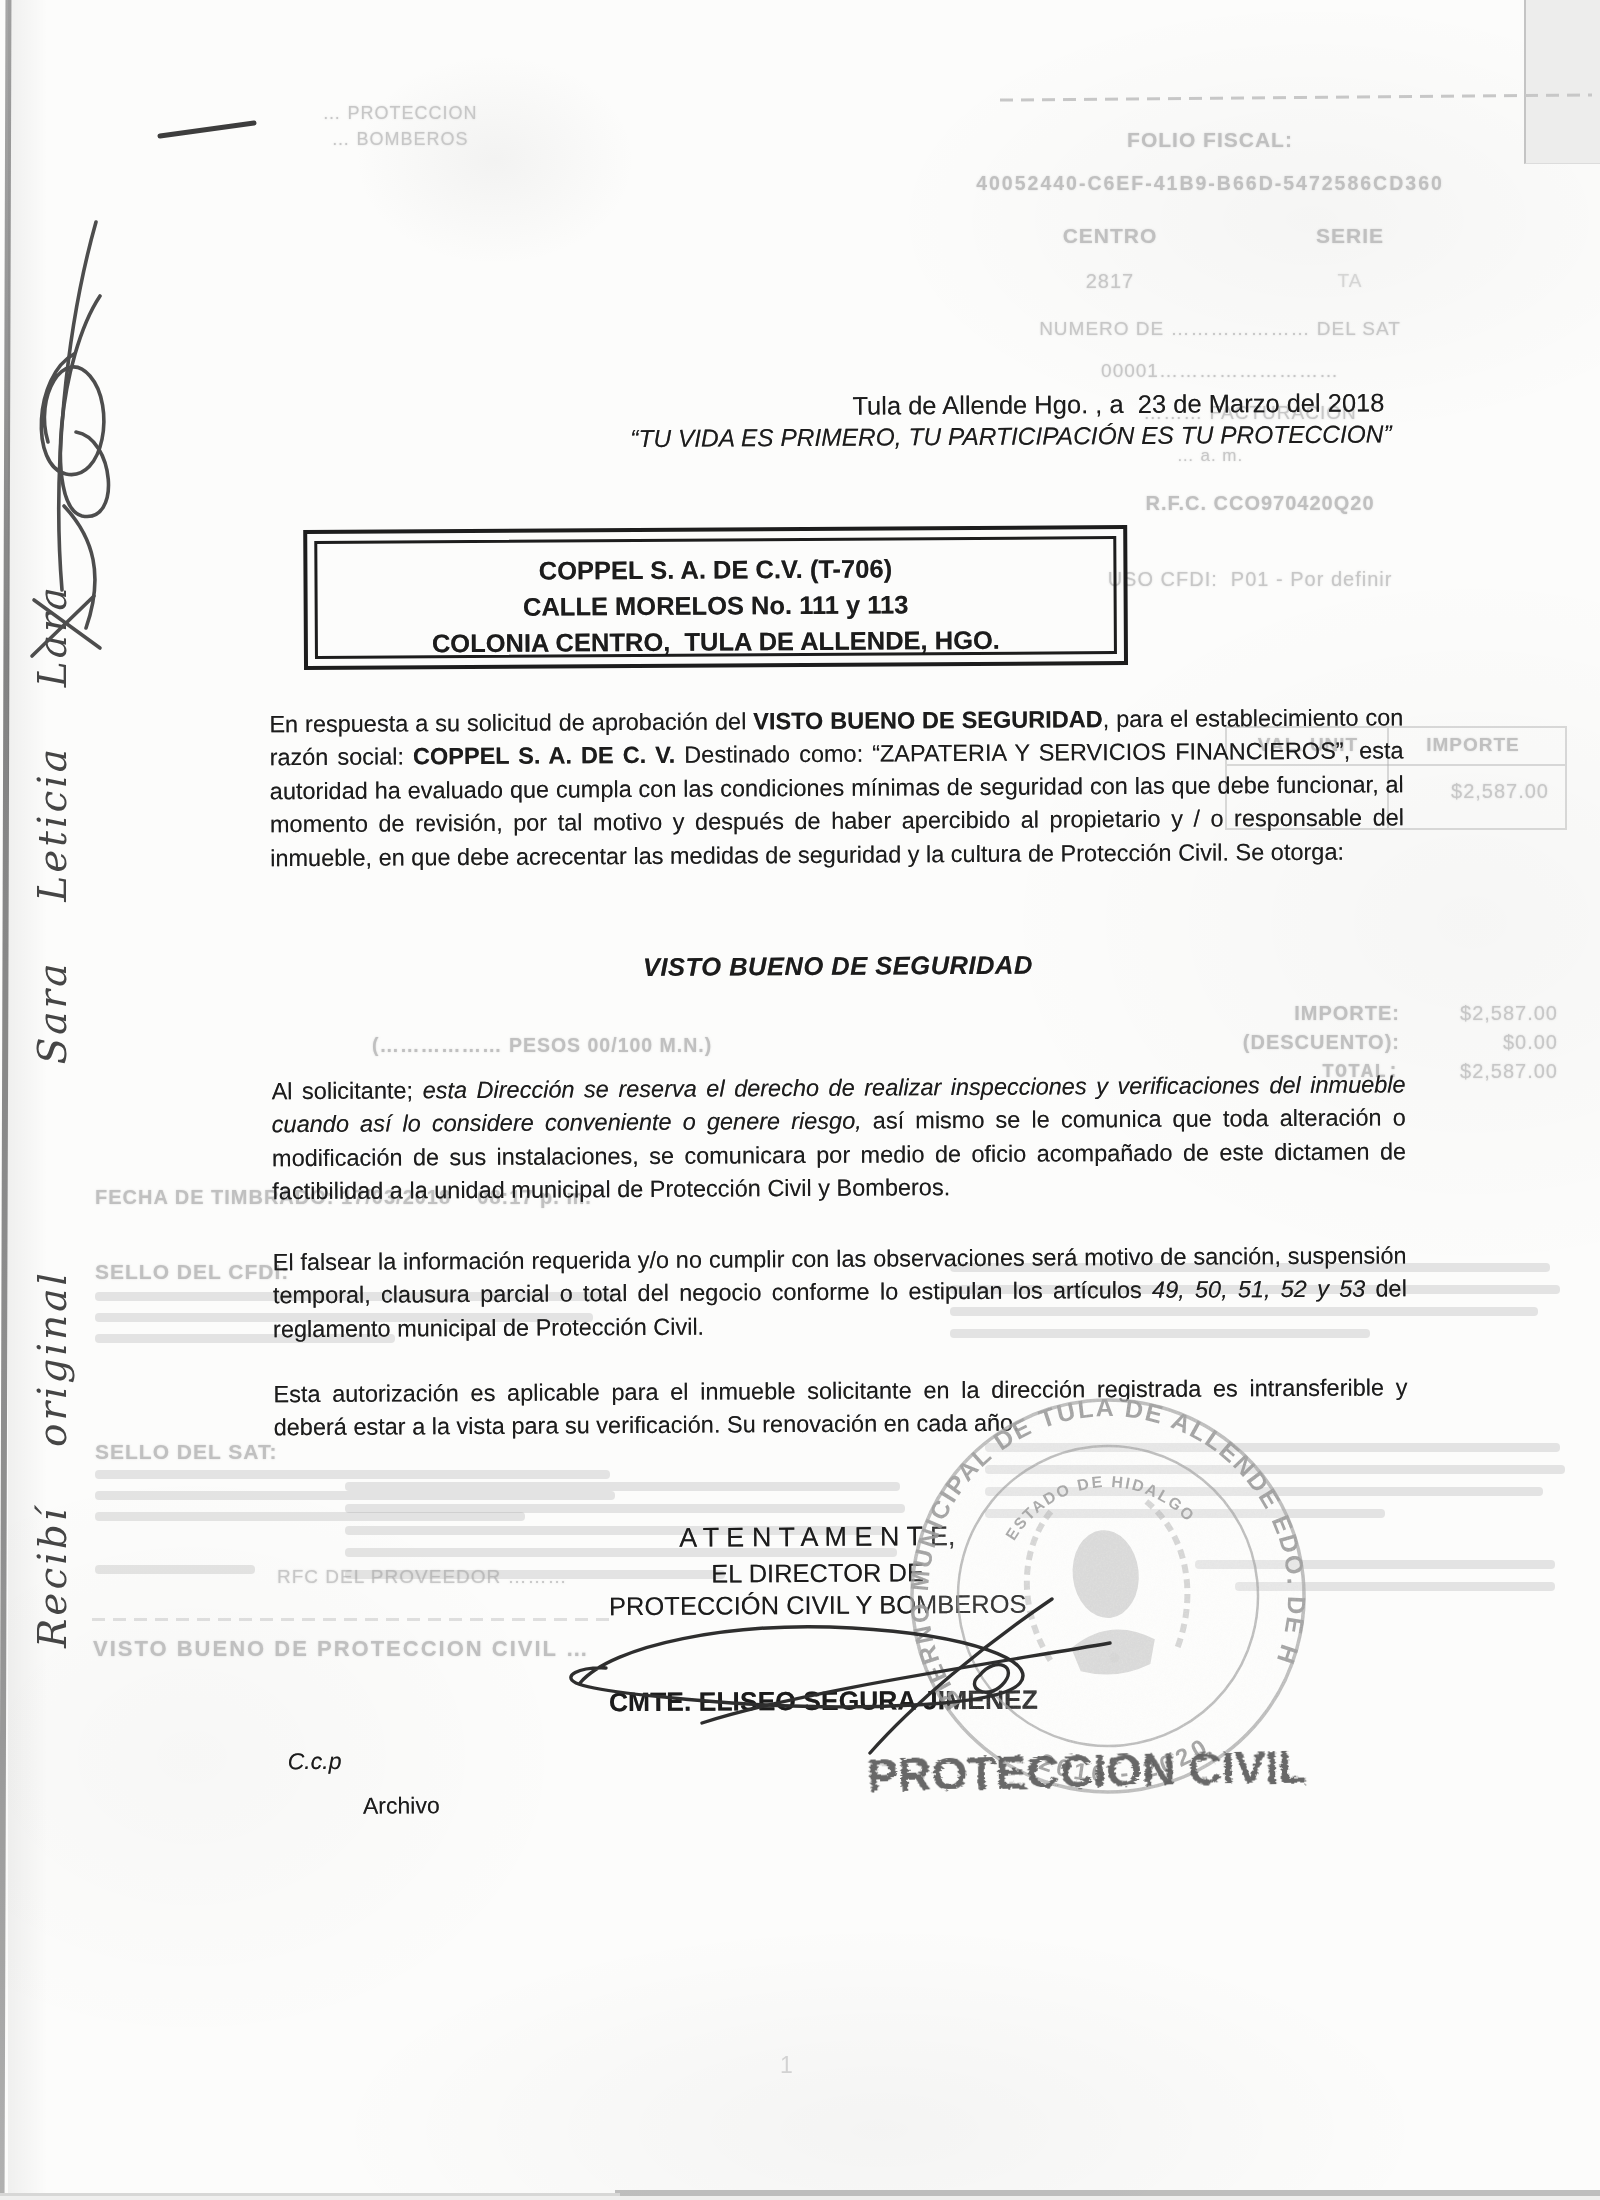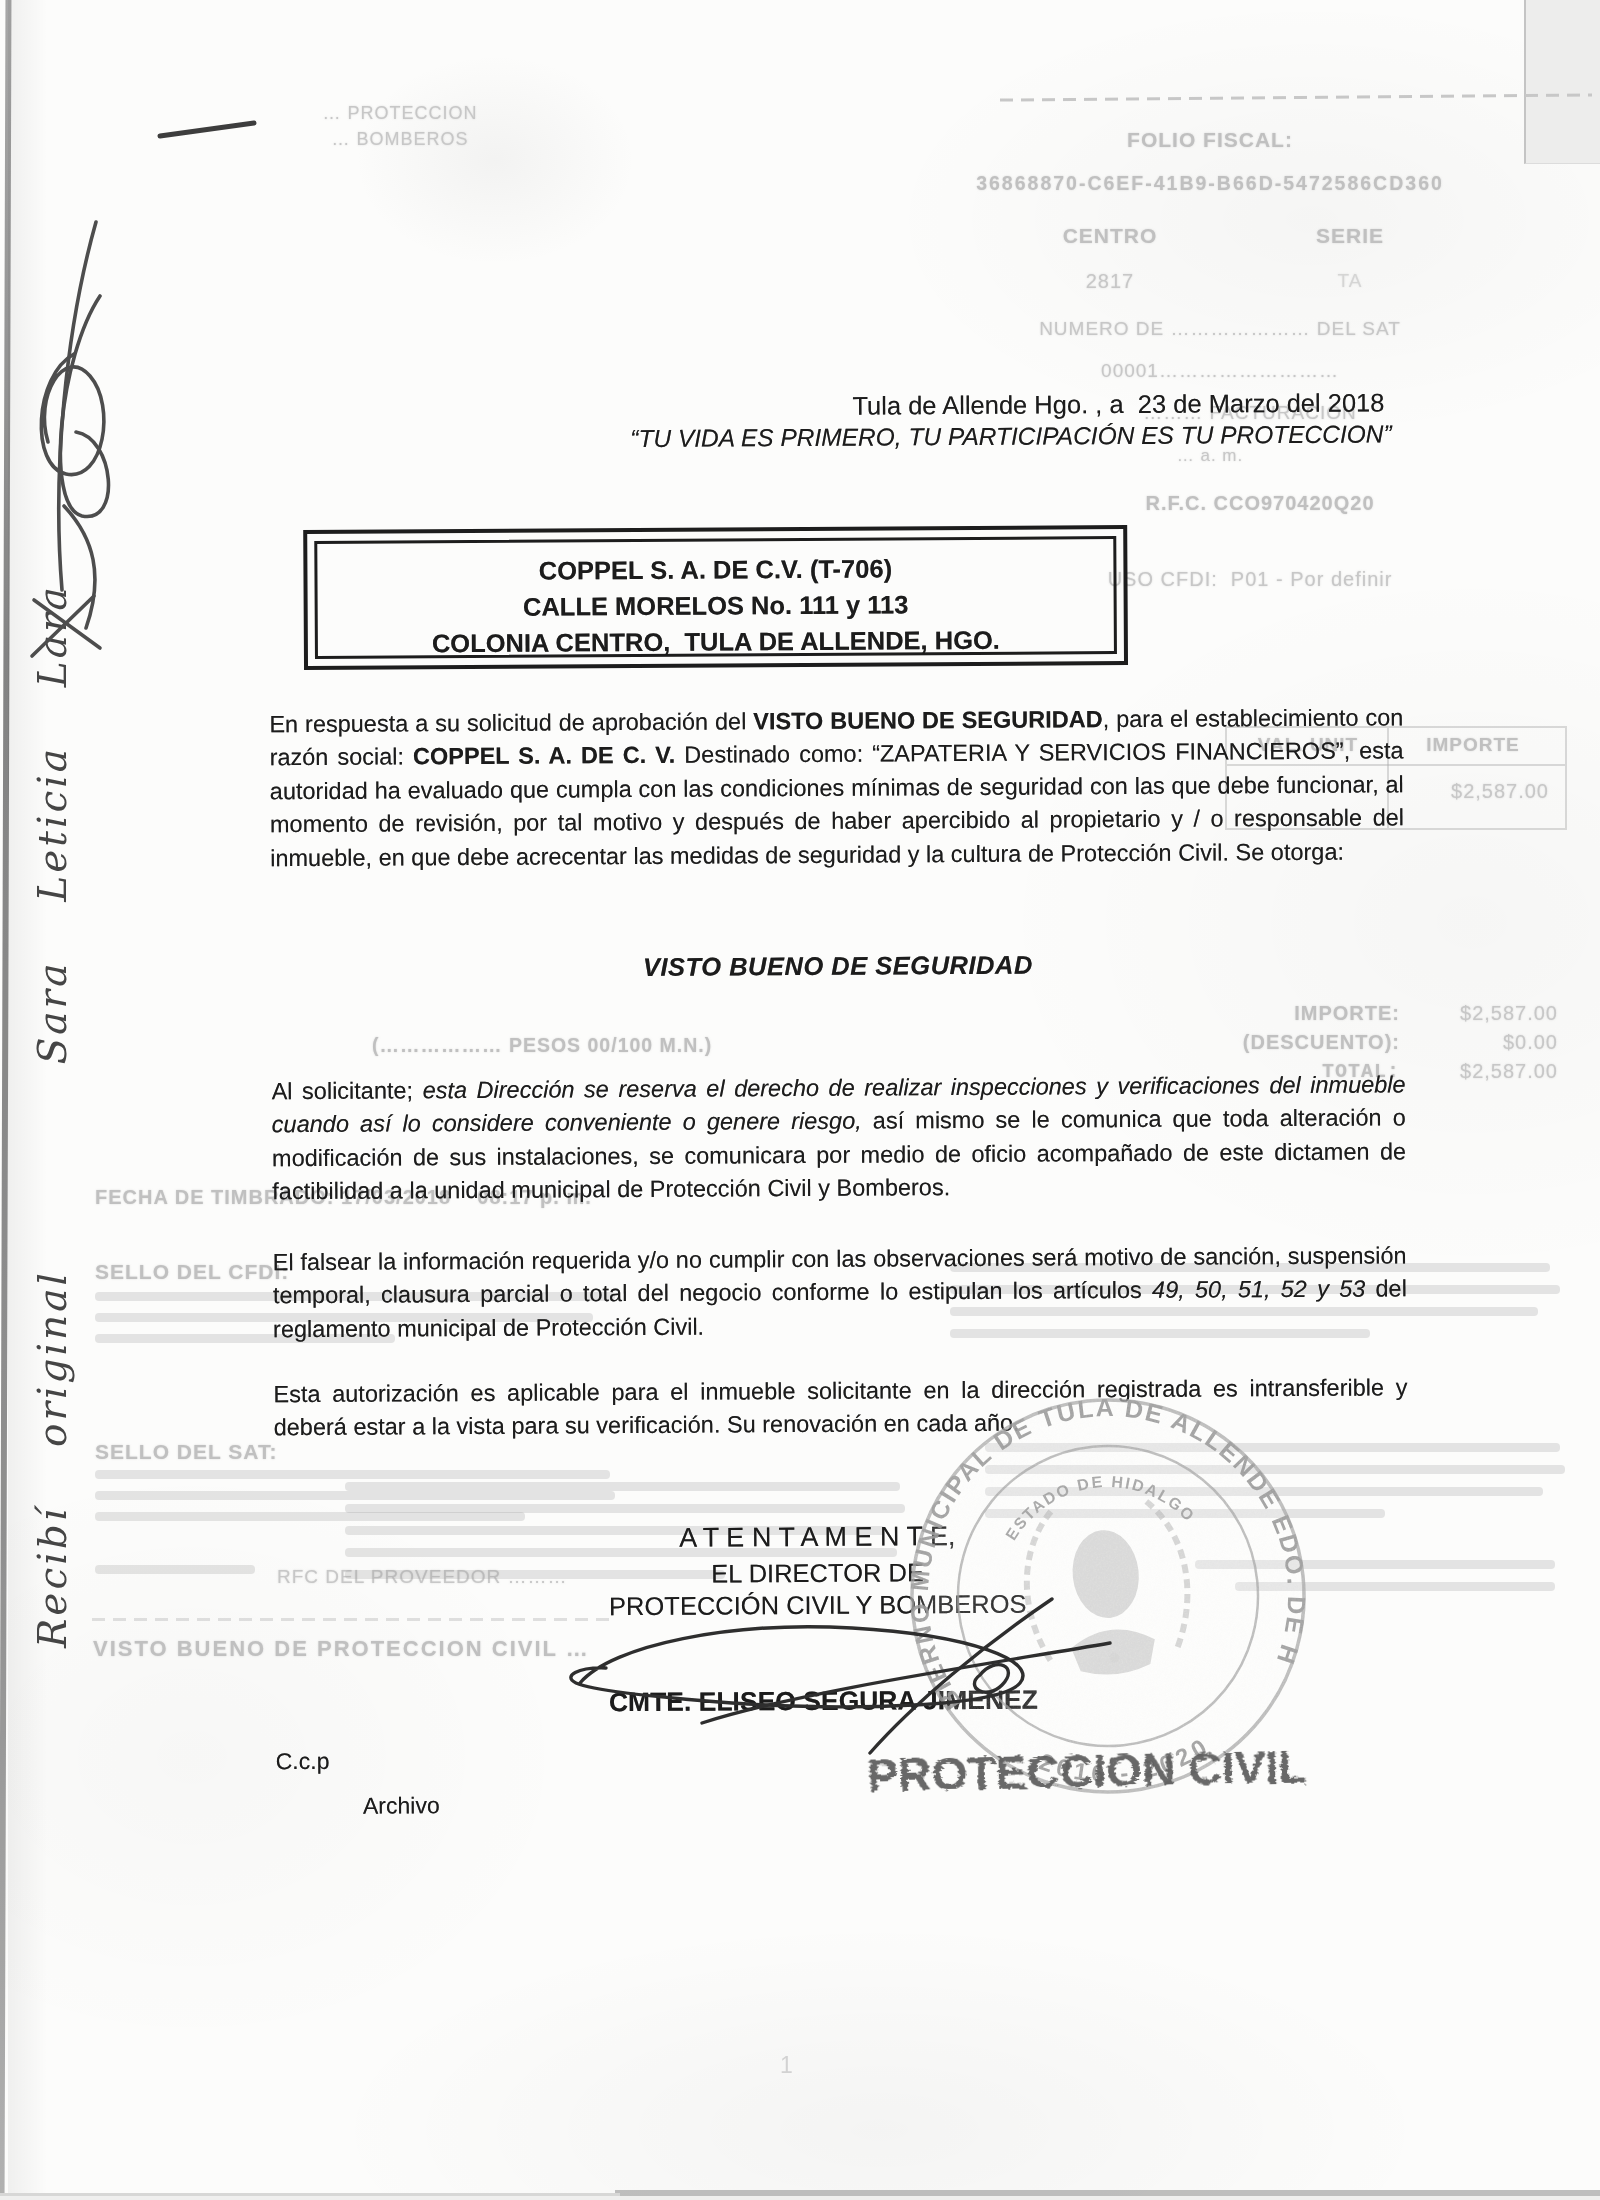--- a/index.html
+++ b/index.html
@@ -65,21 +65,21 @@
   .p3{top:1243px;}
   .p4{top:1375px;}
   .heading{position:absolute;left:271px;top:952px;width:1134px;text-align:center;
     font-size:25.5px;font-weight:bold;font-style:italic;letter-spacing:.5px;}
   .att{position:absolute;left:540px;width:548px;text-align:center;white-space:pre;}
   .att.l1{top:1522px;font-size:27px;}
   .att.l2{top:1559px;font-size:25.5px;}
   .att.l3{top:1591px;font-size:25.5px;}
   .signer{position:absolute;left:536px;top:1686px;width:566px;text-align:center;
     font-size:26.5px;font-weight:bold;}
-  .ccp{position:absolute;left:271px;top:1745px;font-size:23px;}
+  .ccp{position:absolute;left:283px;top:1745px;font-size:23px;font-style:italic;}
   .archivo{position:absolute;left:358px;top:1790px;font-size:23px;}
 
   
   .seal{position:absolute;left:898px;top:1386px;transform:rotate(-6deg);opacity:.9;}
   .sig{position:absolute;left:552px;top:1583px;}
   .rubber-wrap{position:absolute;left:850px;top:1731px;transform:rotate(-1.2deg);opacity:.92;}
   .margin-note{position:absolute;left:30px;top:1648px;width:1030px;
     transform:rotate(-90deg);transform-origin:0 0;
     font-family:"DejaVu Serif",serif;font-style:italic;
     font-size:39px;color:#454545;letter-spacing:3px;word-spacing:14px;white-space:pre;}
@@ -100,21 +100,21 @@
   <div class="dash d2"></div>
   <div class="blob"></div>
   <svg class="pen" width="120" height="34">
     <path d="M 8,24 L 102,11" stroke="#3d3d3d" stroke-width="5" stroke-linecap="round" fill="none"></path>
   </svg>
 
   <div>
     <div class="ghost ctr" style="left:290px;top:103px;width:220px;font-size:18px;">… PROTECCION</div>
     <div class="ghost ctr" style="left:290px;top:129px;width:220px;font-size:18px;">… BOMBEROS</div>
     <div class="ghost b ctr" style="left:1010px;top:128px;width:400px;font-size:21px;">FOLIO FISCAL:</div>
-    <div class="ghost b ctr" style="left:955px;top:172px;width:510px;font-size:19.5px;letter-spacing:2px;">36868870-C6EF-41B9-B66D-5472586CD360</div>
+    <div class="ghost b ctr" style="left:955px;top:172px;width:510px;font-size:19.5px;letter-spacing:2px;">40052440-C6EF-41B9-B66D-5472586CD360</div>
     <div class="ghost b ctr" style="left:1040px;top:224px;width:140px;font-size:21px;">CENTRO</div>
     <div class="ghost b ctr" style="left:1280px;top:224px;width:140px;font-size:21px;">SERIE</div>
     <div class="ghost ctr" style="left:1040px;top:270px;width:140px;font-size:20px;">2817</div>
     <div class="ghost ctr" style="left:1280px;top:270px;width:140px;font-size:19px;opacity:.7;">TA</div>
     <div class="ghost ctr" style="left:1000px;top:318px;width:440px;font-size:19px;">NUMERO DE ………………… DEL SAT</div>
     <div class="ghost ctr" style="left:1000px;top:360px;width:440px;font-size:19px;">00001………………………</div>
     <div class="ghost ctr" style="left:1040px;top:402px;width:420px;font-size:19px;">……… FACTURACION</div>
     <div class="ghost ctr" style="left:1060px;top:446px;width:300px;font-size:17px;">… a. m.</div>
     <div class="ghost b ctr" style="left:1050px;top:492px;width:420px;font-size:20px;">R.F.C. CCO970420Q20</div>
     <div class="ghost ctr" style="left:1030px;top:568px;width:440px;font-size:20px;">USO CFDI:  P01 - Por definir</div>

